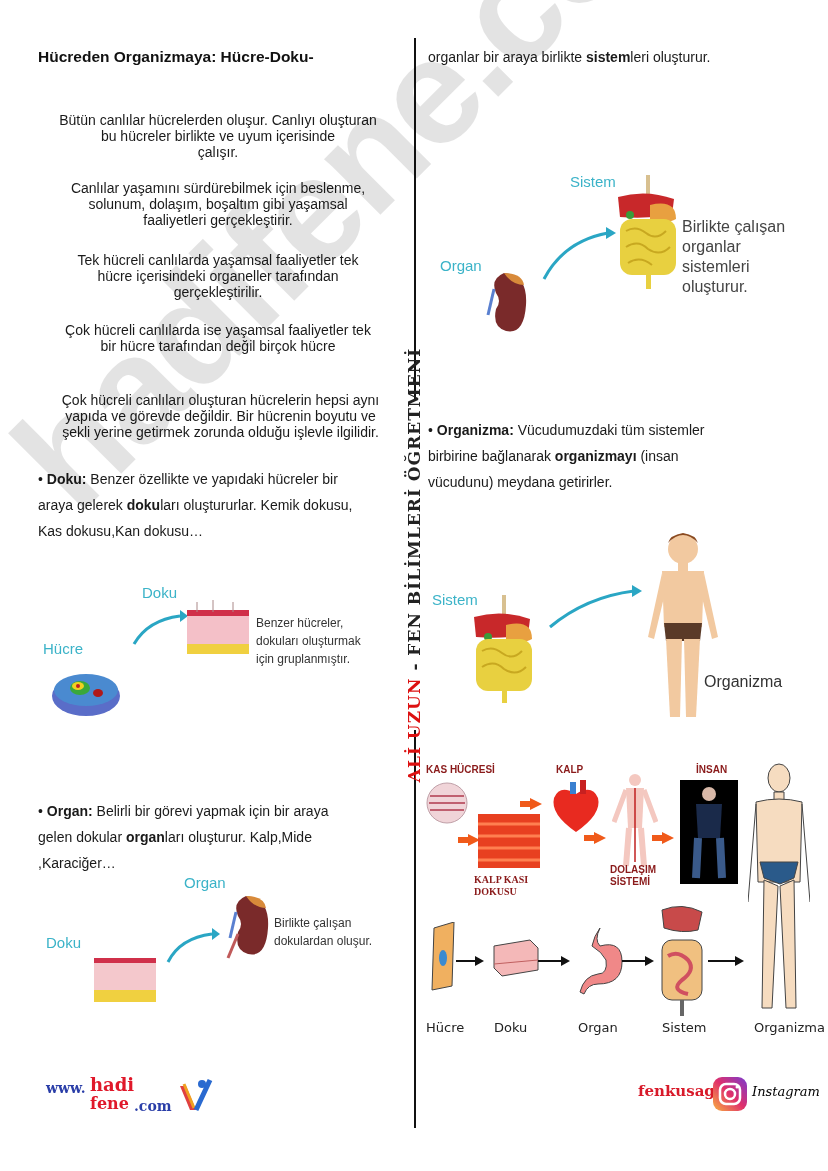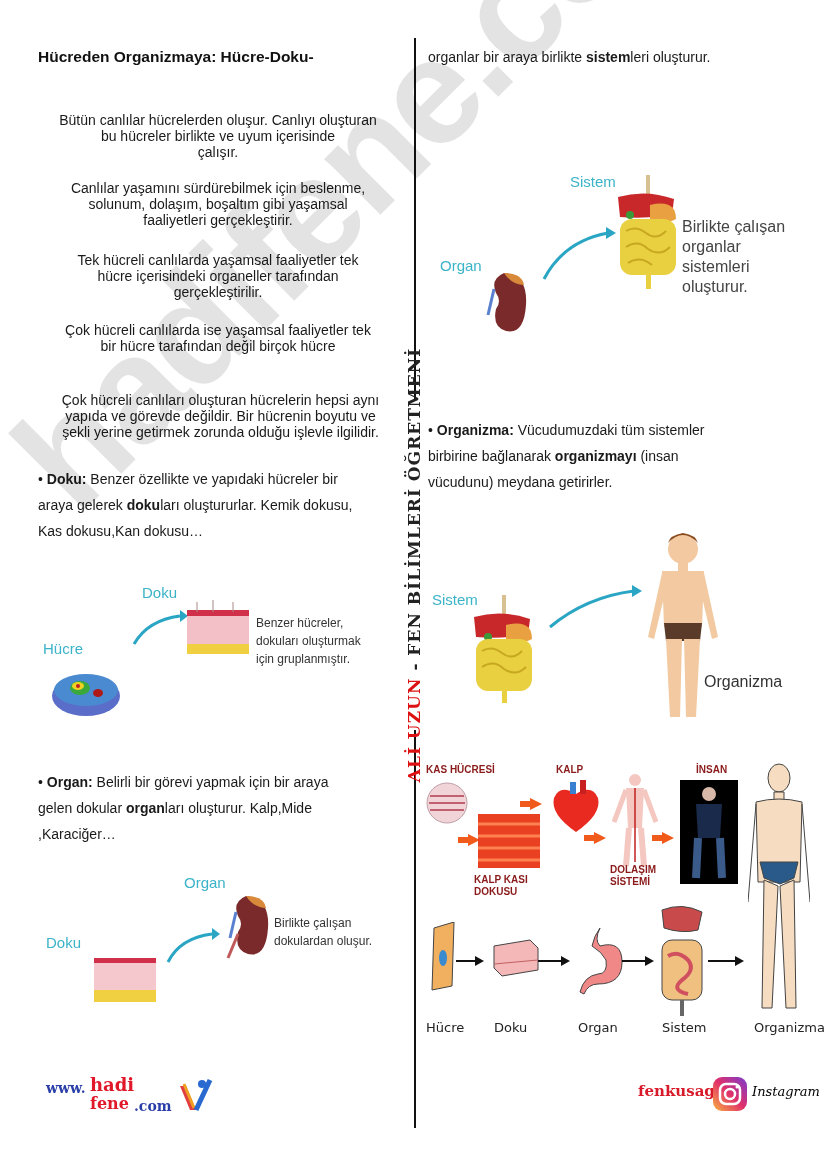--- a/index.html
+++ b/index.html
@@ -103,21 +103,21 @@
     <line x1="30" y1="0" x2="30" y2="12" stroke="#aa8888"></line>
     <line x1="50" y1="2" x2="50" y2="12" stroke="#aa8888"></line>
   </svg>
   <div class="abs cap" style="left:218px; top:36px;">
     <div>Benzer hücreler,</div>
     <div>dokuları oluşturmak</div>
     <div>için gruplanmıştır.</div>
   </div>
 </div>
 
-<div class="abs bullet" style="left:38px; top:769px; width:365px;">
+<div class="abs bullet" style="left:38px; top:798px; width:365px;">
   <div><span>•</span> <b>Organ:</b><span> Belirli bir görevi yapmak için bir araya</span></div>
   <div><span>gelen dokular </span><b>organ</b><span>ları oluşturur. Kalp,Mide</span></div>
   <div>,Karaciğer…</div>
 </div>
 
 <div class="abs" style="left:38px; top:870px; width:370px; height:140px;">
   <div class="abs teal" style="left:8px; top:64px;">Doku</div>
   <div class="abs teal" style="left:146px; top:4px;">Organ</div>
   <svg class="abs" style="left:52px; top:78px;" width="70" height="60">
     <rect x="4" y="12" width="62" height="36" fill="#f4c8cc"></rect>
@@ -252,21 +252,21 @@
     <div>DOLAŞIM</div>
     <div>SİSTEMİ</div>
   </div>
   <span class="arrow-orange" style="left:240px; top:74px;"></span>
   <svg class="abs" style="left:258px; top:22px;" width="58" height="104">
     <rect width="58" height="104" fill="#000"></rect>
     <circle cx="29" cy="14" r="7" fill="#d8b8a8"></circle>
     <path d="M16 24 H42 L40 58 H18 Z" fill="#1a2a4a"></path>
     <path d="M18 58 L16 98 M40 58 L42 98" stroke="#3a5a8a" stroke-width="8"></path>
   </svg>
-  <div class="abs red-label" style="left:52px; top:116px;">
+  <div class="abs red-label" style="left:52px; top:116px;font-family:Liberation Serif, serif;">
     <div>KALP KASI</div>
     <div>DOKUSU</div>
   </div>
 </div>
 
 <svg class="abs" style="left:748px; top:762px;" width="62" height="250">
   <ellipse cx="31" cy="16" rx="11" ry="14" fill="#f6dcc0" stroke="#444"></ellipse>
   <path d="M26 30 L36 30 L36 38 L26 38 Z" fill="#f6dcc0" stroke="#444"></path>
   <path d="M8 40 Q31 34 54 40 L52 120 L10 120 Z" fill="#f6dcc0" stroke="#444"></path>
   <path d="M8 42 L0 140 M54 42 L62 140" stroke="#444" stroke-width="1"></path>

